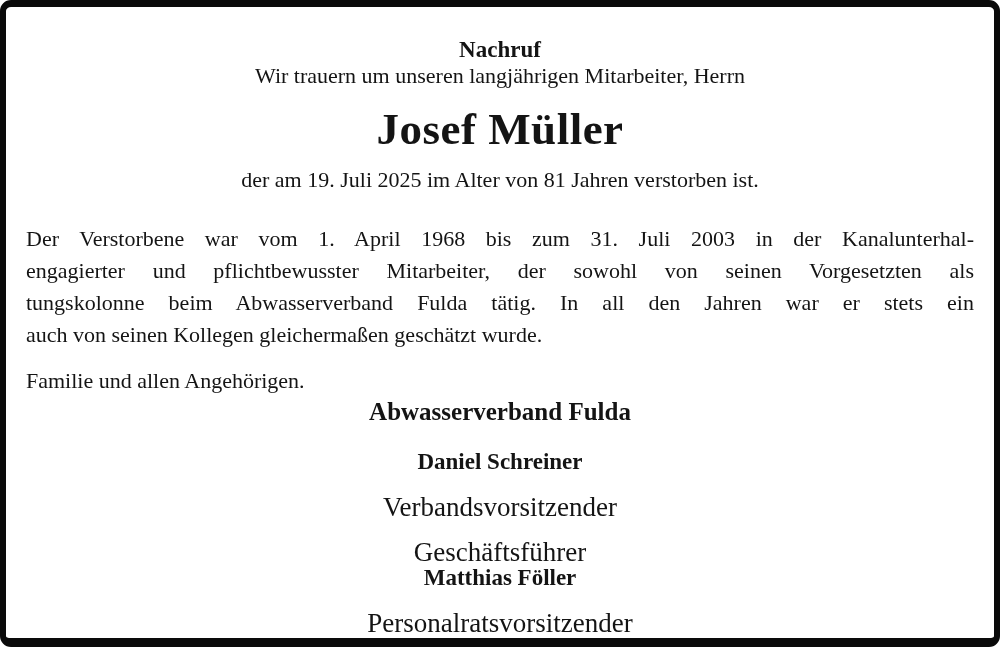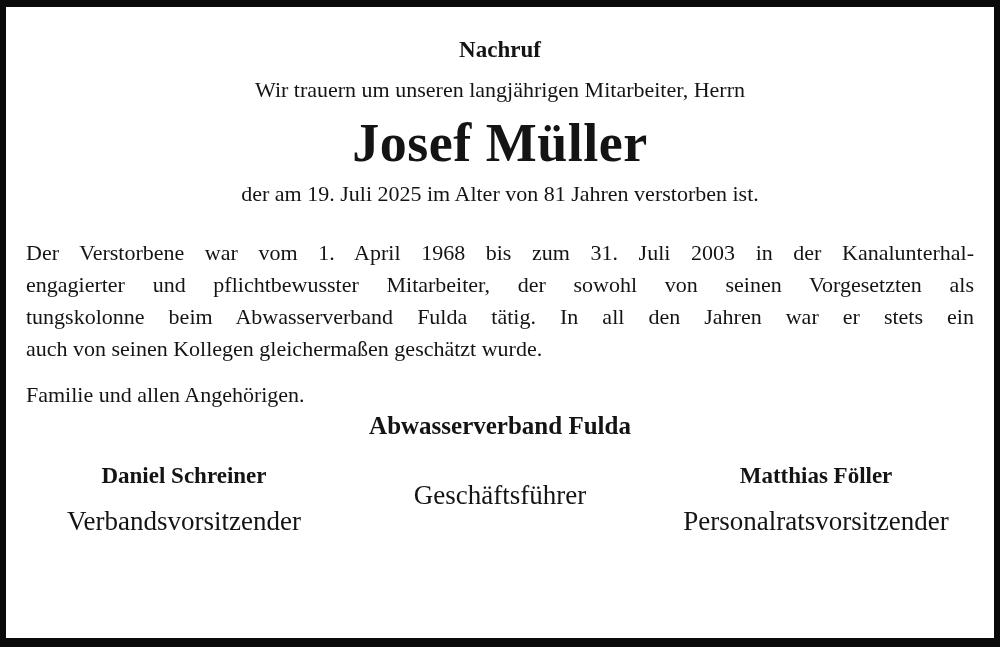--- a/index.html
+++ b/index.html
@@ -12,37 +12,38 @@
     width: 1000px;
     height: 647px;
     border-style: solid;
     border-color: #0a0a0a;
     border-width: 7px 6px 9px 6px;
     background: #ffffff;
     padding: 30px 20px 0 20px;
     font-family: "Liberation Serif", "DejaVu Serif", serif;
     color: #141414;
     overflow: hidden;
+    border-radius: 11px;
   }
   .kicker {
     text-align: center;
     font-weight: bold;
     font-size: 23px;
     line-height: 26px;
   }
   .intro {
     text-align: center;
     font-size: 22px;
     line-height: 26px;
-    margin-top: 14px;
+    margin-top: 0;
   }
   .deceased-name {
     text-align: center;
     font-weight: bold;
-    font-size: 54px;
+    font-size: 45px;
     line-height: 52px;
     margin-top: 14px;
     letter-spacing: 0.5px;
   }
   .death-line {
     text-align: center;
     font-size: 22px;
     line-height: 26px;
     margin-top: 12px;
   }
@@ -64,20 +65,21 @@
   }
   .org {
     text-align: center;
     font-weight: bold;
     font-size: 25px;
     line-height: 30px;
   }
   .signatories {
     display: flex;
     margin-top: 22px;
+    flex-direction: column;
   }
   .signatory {
     flex: 1 1 0;
     text-align: center;
   }
   .sig-name {
     font-weight: bold;
     font-size: 23px;
     line-height: 26px;
   }

